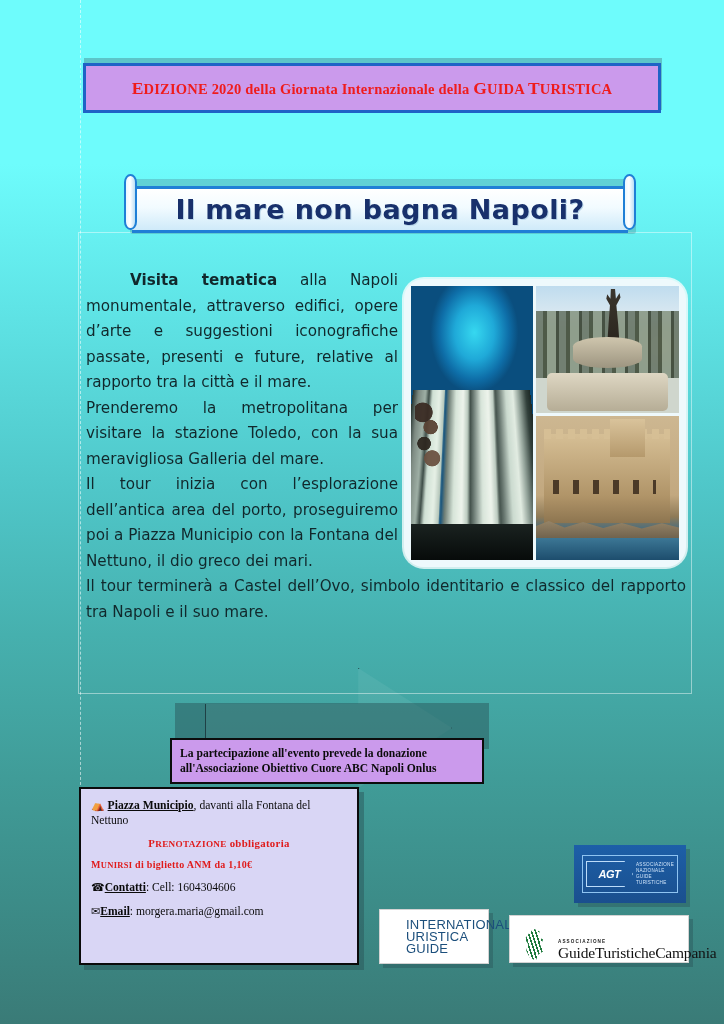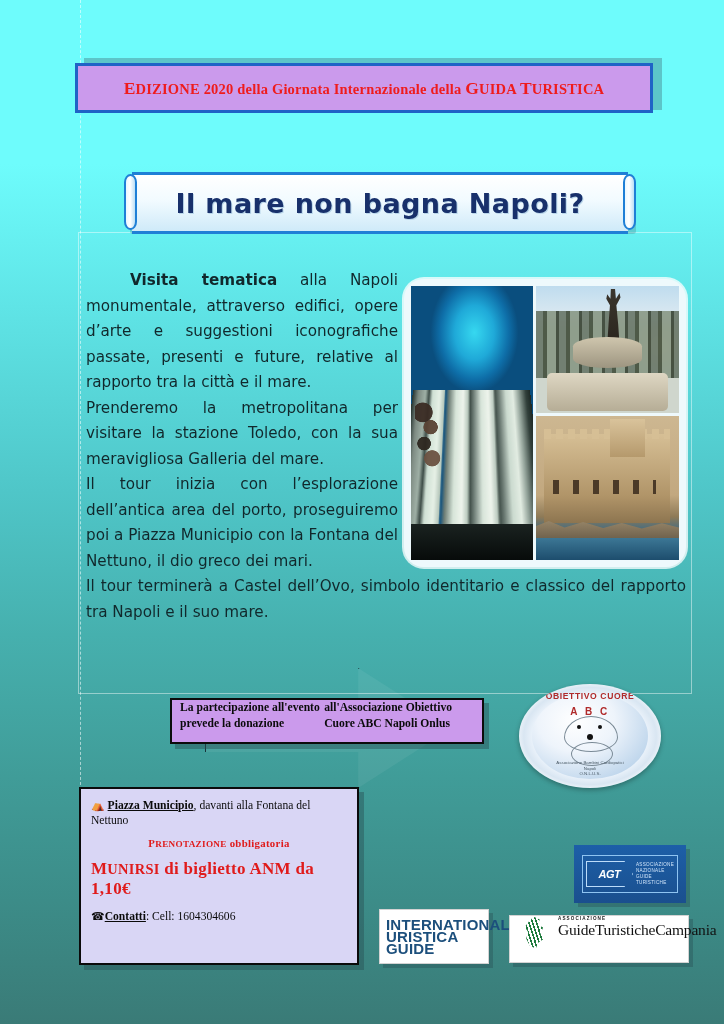--- a/index.html
+++ b/index.html
@@ -27,21 +27,21 @@
     border:1px solid rgba(255,255,255,.45);
     box-sizing:border-box;
   }
 
   
   .header-shadow{
     position:absolute;left:84px;top:58px;width:578px;height:52px;
     background:rgba(70,130,140,.45);
   }
   .header-banner{
-    position:absolute;left:75px;top:63px;width:578px;height:50px;
+    position:absolute;left:83px;top:63px;width:578px;height:50px;
     background:#cb9aec;border:3px solid #1f63c6;
     box-sizing:border-box;
     display:flex;align-items:center;justify-content:center;
   }
   .header-text{
     color:#ef1c1c;font-family:"Liberation Serif",serif;
     font-weight:bold;font-size:14.5px;letter-spacing:.2px;
     white-space:nowrap;
   }
   .header-text .sc{font-size:17.5px;}
@@ -54,21 +54,21 @@
   }
   .scroll-left,.scroll-right{
     position:absolute;top:2px;width:13px;height:56px;
     background:linear-gradient(90deg,#eaf7ff,#ffffff 45%,#bcdff5);
     border:2px solid #1f7fd6;border-radius:7px/9px;box-sizing:border-box;
     z-index:3;
   }
   .scroll-left{left:0px;}
   .scroll-right{left:499px;}
   .scroll-body{
-    position:absolute;left:8px;top:0;width:496px;height:62px;
+    position:absolute;left:8px;top:14px;width:496px;height:47px;
     background:linear-gradient(180deg,#ffffff 0%,#f2fbff 45%,#cfeaf9 100%);
     border-top:3px solid #1f7fd6;border-bottom:3px solid #1f7fd6;
     box-sizing:border-box;display:flex;align-items:center;justify-content:center;
     z-index:2;
   }
   .title-text{
     font-family:"DejaVu Sans",sans-serif;
     font-size:27px;font-weight:bold;color:#18306b;
     letter-spacing:.4px;white-space:nowrap;
     text-shadow:1px 1px 0 #b9d6ea;
@@ -207,23 +207,23 @@
     position:absolute;left:205px;top:668px;width:245px;height:118px;
     background:rgba(255,255,255,.06);
     border:1px solid #18343a;
     clip-path:polygon(0% 30%,62% 30%,62% 0%,100% 50%,62% 100%,62% 70%,0% 70%);
   }
   .donation-shadow{
     position:absolute;left:175px;top:703px;width:314px;height:46px;
     background:rgba(40,80,85,.45);
   }
   .donation-box{
-    position:absolute;left:170px;top:698px;width:314px;height:46px;
+    position:absolute;left:170px;top:738px;width:314px;height:46px;
     background:#cb9aec;border:2.5px solid #0c0c0c;box-sizing:border-box;
-    display:flex;flex-direction:row;justify-content:center;
+    display:flex;flex-direction:column;justify-content:center;
     padding:0 8px;
   }
   .donation-box span{
     font-family:"Liberation Serif",serif;font-weight:bold;
     font-size:11.6px;line-height:15.5px;color:#0b0b0b;
   }
 
   
   .abc-logo{
     position:absolute;left:519px;top:684px;width:142px;height:104px;
@@ -274,21 +274,21 @@
   .info-box{
     position:absolute;left:79px;top:787px;width:280px;height:178px;
     background:#d9d6f5;border:2.5px solid #0b0b0b;box-sizing:border-box;
     padding:9px 10px 0 10px;
     font-family:"Liberation Serif",serif;font-size:11.6px;color:#0a0a0a;
   }
   .info-row{margin-bottom:9px;line-height:15px;}
   .info-row u{text-decoration:underline;font-weight:bold;}
   .info-ico{font-size:11px;}
   .info-red{
-    color:#e01b1b;font-weight:bold;font-size:17px;
+    color:#e01b1b;font-weight:bold;font-size:10px;
     letter-spacing:.3px;margin-bottom:10px;
   }
   .info-red.center{text-align:center;margin:4px 0 10px 0;font-size:10.8px;}
 
   
   .agt-shadow{
     position:absolute;left:578px;top:849px;width:112px;height:58px;
     background:rgba(40,80,85,.4);
   }
   .agt{
@@ -316,40 +316,40 @@
     position:absolute;left:383px;top:913px;width:110px;height:55px;
     background:rgba(40,80,85,.4);
   }
   .itg{
     position:absolute;left:379px;top:909px;width:110px;height:55px;
     background:#ffffff;border:1px solid #d3d3d3;box-sizing:border-box;
     display:flex;align-items:center;padding:0 6px;gap:3px;
   }
   .itg-words{
     color:#1c4f7c;font-family:"Liberation Sans",sans-serif;
-    font-weight:bold;font-size:15px;line-height:12px;letter-spacing:.2px;
+    font-weight:normal;font-size:13px;line-height:12px;letter-spacing:.2px;margin-left:20px;
   }
   .itg-globe{
     width:26px;height:26px;border-radius:50%;
     background:radial-gradient(circle at 35% 32%,#9fd9f2,#2f86c0 60%,#14567f 100%);
     position:relative;flex:0 0 auto;
   }
   .itg-globe:after{
     content:"";position:absolute;left:3px;top:11px;width:20px;height:8px;
     border:1px solid #dff1fb;border-radius:50%;
   }
 
   .gtc-shadow{
     position:absolute;left:513px;top:919px;width:180px;height:48px;
     background:rgba(40,80,85,.4);
   }
   .gtc{
     position:absolute;left:509px;top:915px;width:180px;height:48px;
     background:#ffffff;border:1px solid #d3d3d3;box-sizing:border-box;
-    display:flex;align-items:flex-start;padding:0 8px;gap:6px;
+    display:flex;align-items:flex-end;padding:0 8px;gap:6px;
   }
   .gtc-shape{
     width:34px;height:34px;flex:0 0 auto;
     background:
       repeating-linear-gradient(72deg,#1e7a3c 0 1.6px,transparent 1.6px 3.6px);
     clip-path:polygon(46% 2%,64% 10%,58% 26%,74% 34%,66% 52%,78% 66%,60% 78%,52% 96%,34% 86%,24% 66%,30% 48%,20% 32%,32% 16%);
   }
   .gtc-text small{
     display:block;color:#1b1b1b;font-family:"Liberation Sans",sans-serif;
     font-size:4.6px;letter-spacing:1.1px;font-weight:bold;
@@ -418,46 +418,34 @@
     </div>
   </div>
 
   <div class="arrow"></div>
   <div class="donation-shadow"></div>
   <div class="donation-box">
     <span>La partecipazione all'evento prevede la donazione</span>
     <span>all'Associazione Obiettivo Cuore ABC Napoli Onlus</span>
   </div>
 
-  <div class="abc-logo">
-    <div class="abc-inner"></div>
-    <div class="abc-arc">OBIETTIVO CUORE</div>
-    <div class="abc-letters">A B C</div>
-    <div class="abc-heart"></div>
-    <div class="abc-eye l"></div>
-    <div class="abc-eye r"></div>
-    <div class="abc-nose"></div>
-    <div class="abc-loop"></div>
-    <div class="abc-sub">
-      <div>Associazione Bambini Cardiopatici</div>
-      <div>Napoli</div>
-      <div>O.N.L.U.S.</div>
-    </div>
-  </div>
 
   <div class="info-shadow"></div>
   <div class="info-box">
     <div class="info-row">
       <span class="info-ico">⛺</span>
       <u>Piazza Municipio</u><span>, davanti alla Fontana del Nettuno</span>
     </div>
     <div class="info-red center">P<span style="font-size:.85em">RENOTAZIONE</span> obbligatoria</div>
     <div class="info-red">M<span style="font-size:.85em">UNIRSI</span> di biglietto ANM da 1,10€</div>
     <div class="info-row">
       <span class="info-ico">☎</span><u>Contatti</u><span>: Cell: 1604304606</span>
+    </div>
+    <div class="info-row">
+      <span class="info-ico">✉</span><u>Email</u><span>: morgera.maria@gmail.com</span>
     </div>
   </div>
 
   <div class="agt-shadow"></div>
   <div class="agt">
     <div class="agt-plate">
       <div class="agt-mark">AGT</div>
       <div class="agt-words">
         <div>ASSOCIAZIONE</div>
         <div>NAZIONALE</div>

